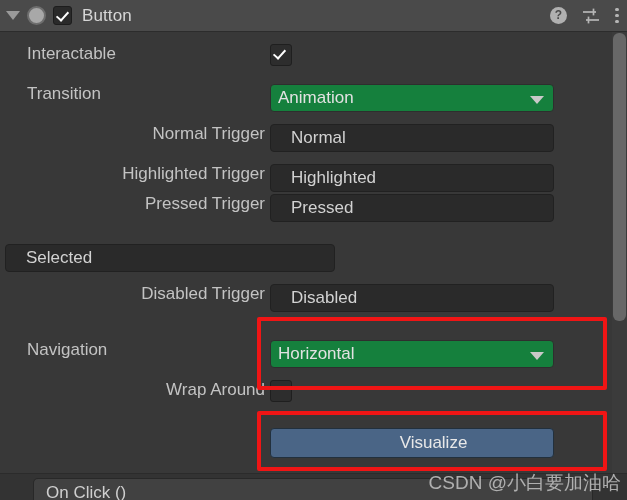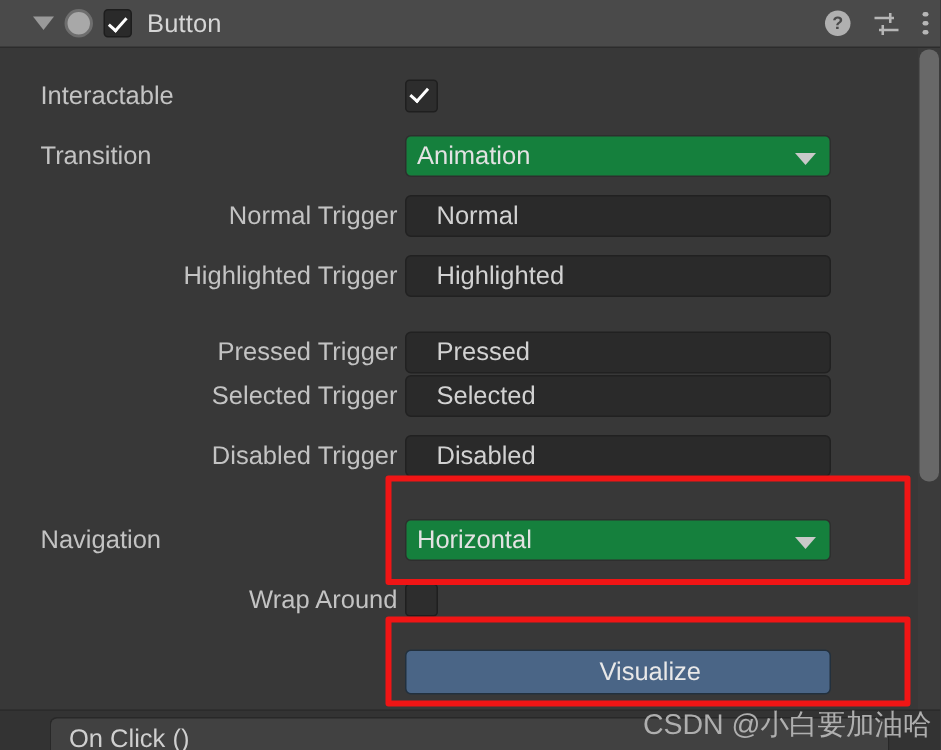--- a/index.html
+++ b/index.html
@@ -24,21 +24,21 @@
 
   
   .comp-header {
     position: absolute;
     left: 0; top: 0;
     width: 627px; height: 32px;
     background: #4a4a4a;
     display: flex;
     align-items: center;
     box-sizing: border-box;
-    padding: 0 8px 0 22px;
+    padding: 0 8px 0 6px;
     border-bottom: 1px solid #2c2c2c;
   }
   .foldout-tri {
     width: 0; height: 0;
     border-left: 7px solid transparent;
     border-right: 7px solid transparent;
     border-top: 9px solid #9a9a9a;
     margin-right: 7px;
     flex: 0 0 auto;
   }
@@ -111,21 +111,21 @@
     width: 612px;
     height: 468px;
     background: #383838;
   }
   .row {
     position: absolute;
     left: 0;
     width: 554px;
     height: 40px;
     display: flex;
-    align-items: center;
+    align-items: flex-start;
   }
   .row-label {
     color: #c3c3c3;
     font-size: 17px;
     white-space: nowrap;
     overflow: hidden;
     flex: 0 0 auto;
   }
   .lbl-top { margin-left: 27px; width: 238px; }
   .lbl-indent { margin-left: 60px; width: 205px; text-align: right; padding-right: 0; }
@@ -303,27 +303,26 @@
     <div class="row" style="top:92px">
       <div class="row-label lbl-indent">Normal Trigger</div>
       <div class="txt-field">Normal</div>
     </div>
 
     <div class="row" style="top:132px">
       <div class="row-label lbl-indent">Highlighted Trigger</div>
       <div class="txt-field">Highlighted</div>
     </div>
 
-    <div class="row" style="top:183px">
+    <div class="row" style="top:162px">
       <div class="row-label lbl-indent">Pressed Trigger</div>
       <div class="txt-field">Pressed</div>
     </div>
 
     <div class="row" style="top:212px">
-      <div class="row-label lbl-indent">Selected Trigger</div>
       <div class="txt-field">Selected</div>
     </div>
 
     <div class="row" style="top:252px">
       <div class="row-label lbl-indent">Disabled Trigger</div>
       <div class="txt-field">Disabled</div>
     </div>
 
     <div class="row" style="top:308px">
       <div class="row-label lbl-top">Navigation</div>

